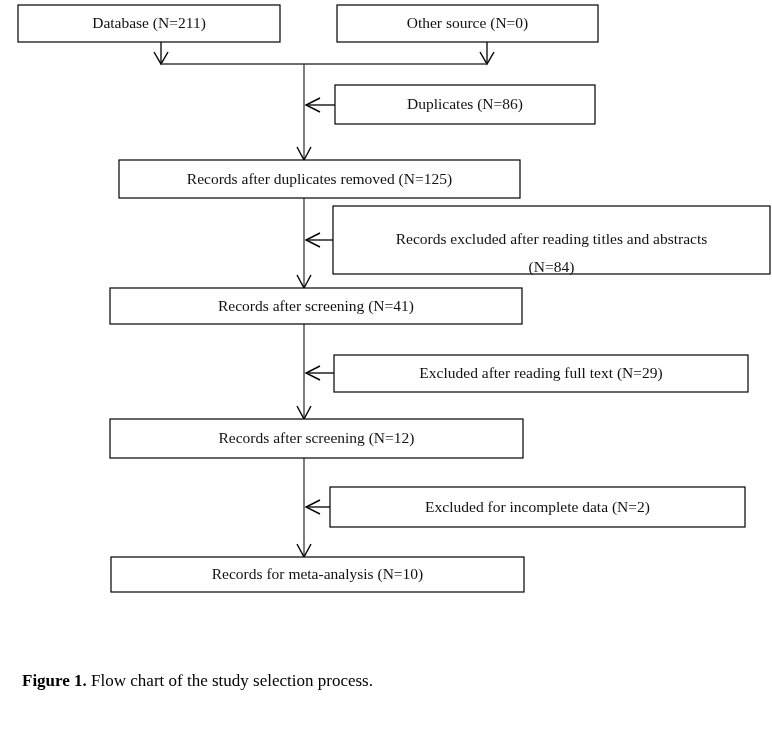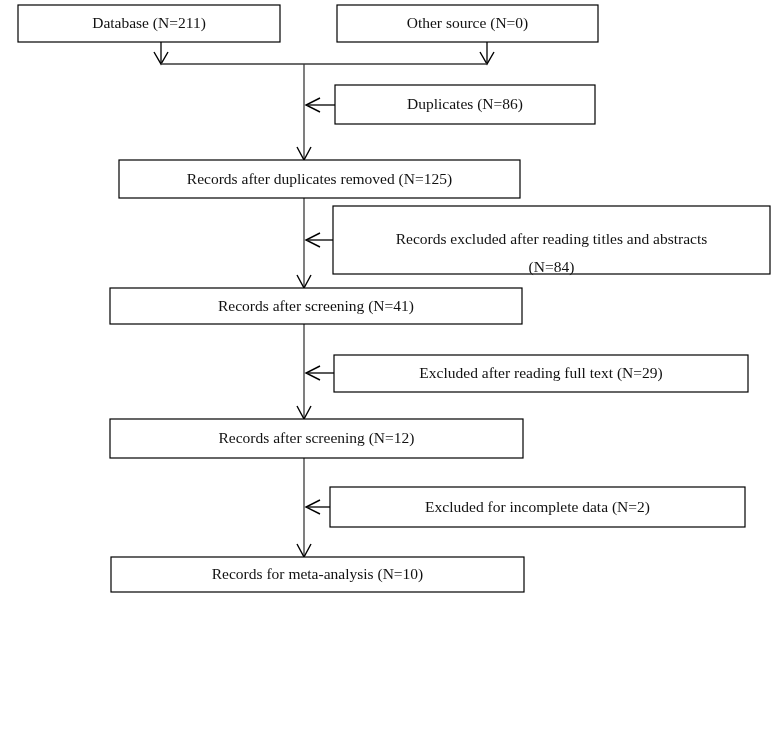--- a/index.html
+++ b/index.html
@@ -183,14 +183,15 @@
       <text class="node-text" x="537.5" y="508">Excluded for incomplete data (N=2)</text>
     </g>
 
     <g>
       <rect class="node-box" x="111" y="557" width="413" height="35"></rect>
       <text class="node-text" x="317.5" y="575.5">Records for meta-analysis (N=10)</text>
     </g>
 
   </svg>
 
+  <div class="caption"><span class="caption-label">Figure 1.</span><span class="caption-text"> Flow chart of the study selection process.</span></div>
 
 </div>
 
 </body></html>

